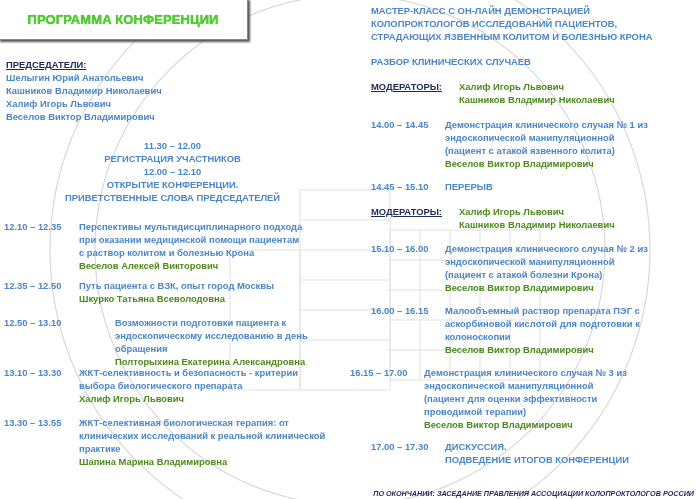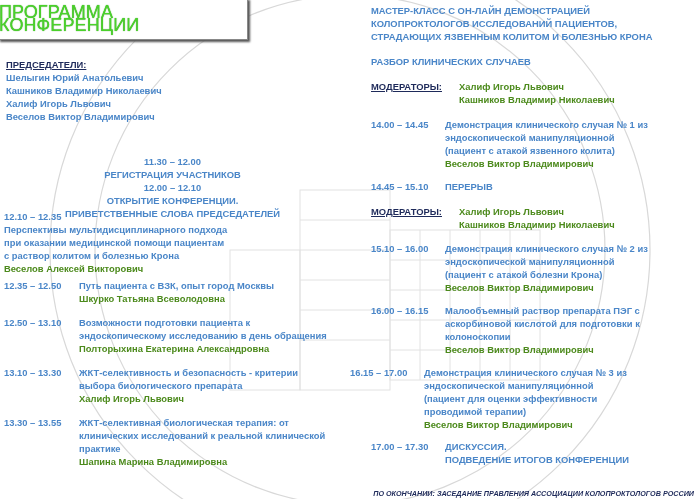--- a/index.html
+++ b/index.html
@@ -12,29 +12,29 @@
     line-height:13px;
   }
   .watermark { position:absolute; left:0; top:0; width:700px; height:499px; pointer-events:none; }
   .title-box {
     position:absolute; left:-2px; top:-2px; width:248px; height:40px;
     border:1px solid #888; background:#fff;
     box-shadow:2px 2px 2px #555;
     display:flex; align-items:center; justify-content:center;
   }
   .title-text {
-    color:#4ad22a; font-size:18px; font-weight:normal; letter-spacing:0.1px;
+    color:#4ad22a; font-size:13px; font-weight:bold; letter-spacing:0.1px;
     text-shadow:0 0 1px #2f8f1a;
   }
   .blue { color:#4a86c8; }
   .green { color:#4c8a1c; }
   .navy { color:#1e2a5a; }
   .ul { text-decoration:underline; }
   .abs { position:absolute; }
-  .center { text-align:center;margin-top:16px; }
+  .center { text-align:center; }
   .row { position:absolute; display:flex; }
   .time { width:75px; flex:none; color:#4a86c8; }
   .time-r { width:74px; flex:none; color:#4a86c8; }
   .desc { flex:1; }
   .mod-label { width:96px; flex:none; }
   .footer { font-style:italic; color:#1e2a5a; font-size:7.2px; }
 </style>
 </head>
 <body>
 
@@ -76,39 +76,39 @@
 </div>
 
 <div class="abs center blue" style="left:0; width:345px; top:139px;">
   <div>11.30 – 12.00</div>
   <div>РЕГИСТРАЦИЯ УЧАСТНИКОВ</div>
   <div>12.00 – 12.10</div>
   <div>ОТКРЫТИЕ КОНФЕРЕНЦИИ.</div>
   <div>ПРИВЕТСТВЕННЫЕ СЛОВА ПРЕДСЕДАТЕЛЕЙ</div>
 </div>
 
-<div class="row" style="left:4px; top:210px; width:340px;flex-direction:column;">
+<div class="row" style="left:4px; top:220px; width:340px;">
   <div class="time">12.10 – 12.35</div>
   <div class="desc">
     <div class="blue">Перспективы мультидисциплинарного подхода</div>
     <div class="blue">при оказании медицинской помощи пациентам</div>
     <div class="blue">с раствор колитом и болезнью Крона</div>
     <div class="green">Веселов Алексей Викторович</div>
   </div>
 </div>
 
 <div class="row" style="left:4px; top:279px; width:340px;">
   <div class="time">12.35 – 12.50</div>
   <div class="desc">
     <div class="blue">Путь пациента с ВЗК, опыт город Москвы</div>
     <div class="green">Шкурко Татьяна Всеволодовна</div>
   </div>
 </div>
 
-<div class="row" style="left:4px; top:316px; width:345px;">
+<div class="row" style="left:4px; top:316px; width:345px;gap:36px;">
   <div class="time">12.50 – 13.10</div>
   <div class="desc">
     <div class="blue">Возможности подготовки пациента к</div>
     <div class="blue">эндоскопическому исследованию в день обращения</div>
     <div class="green">Полторыхина Екатерина Александровна</div>
   </div>
 </div>
 
 <div class="row" style="left:4px; top:366px; width:345px;justify-content:flex-end;">
   <div class="time">13.10 – 13.30</div>

